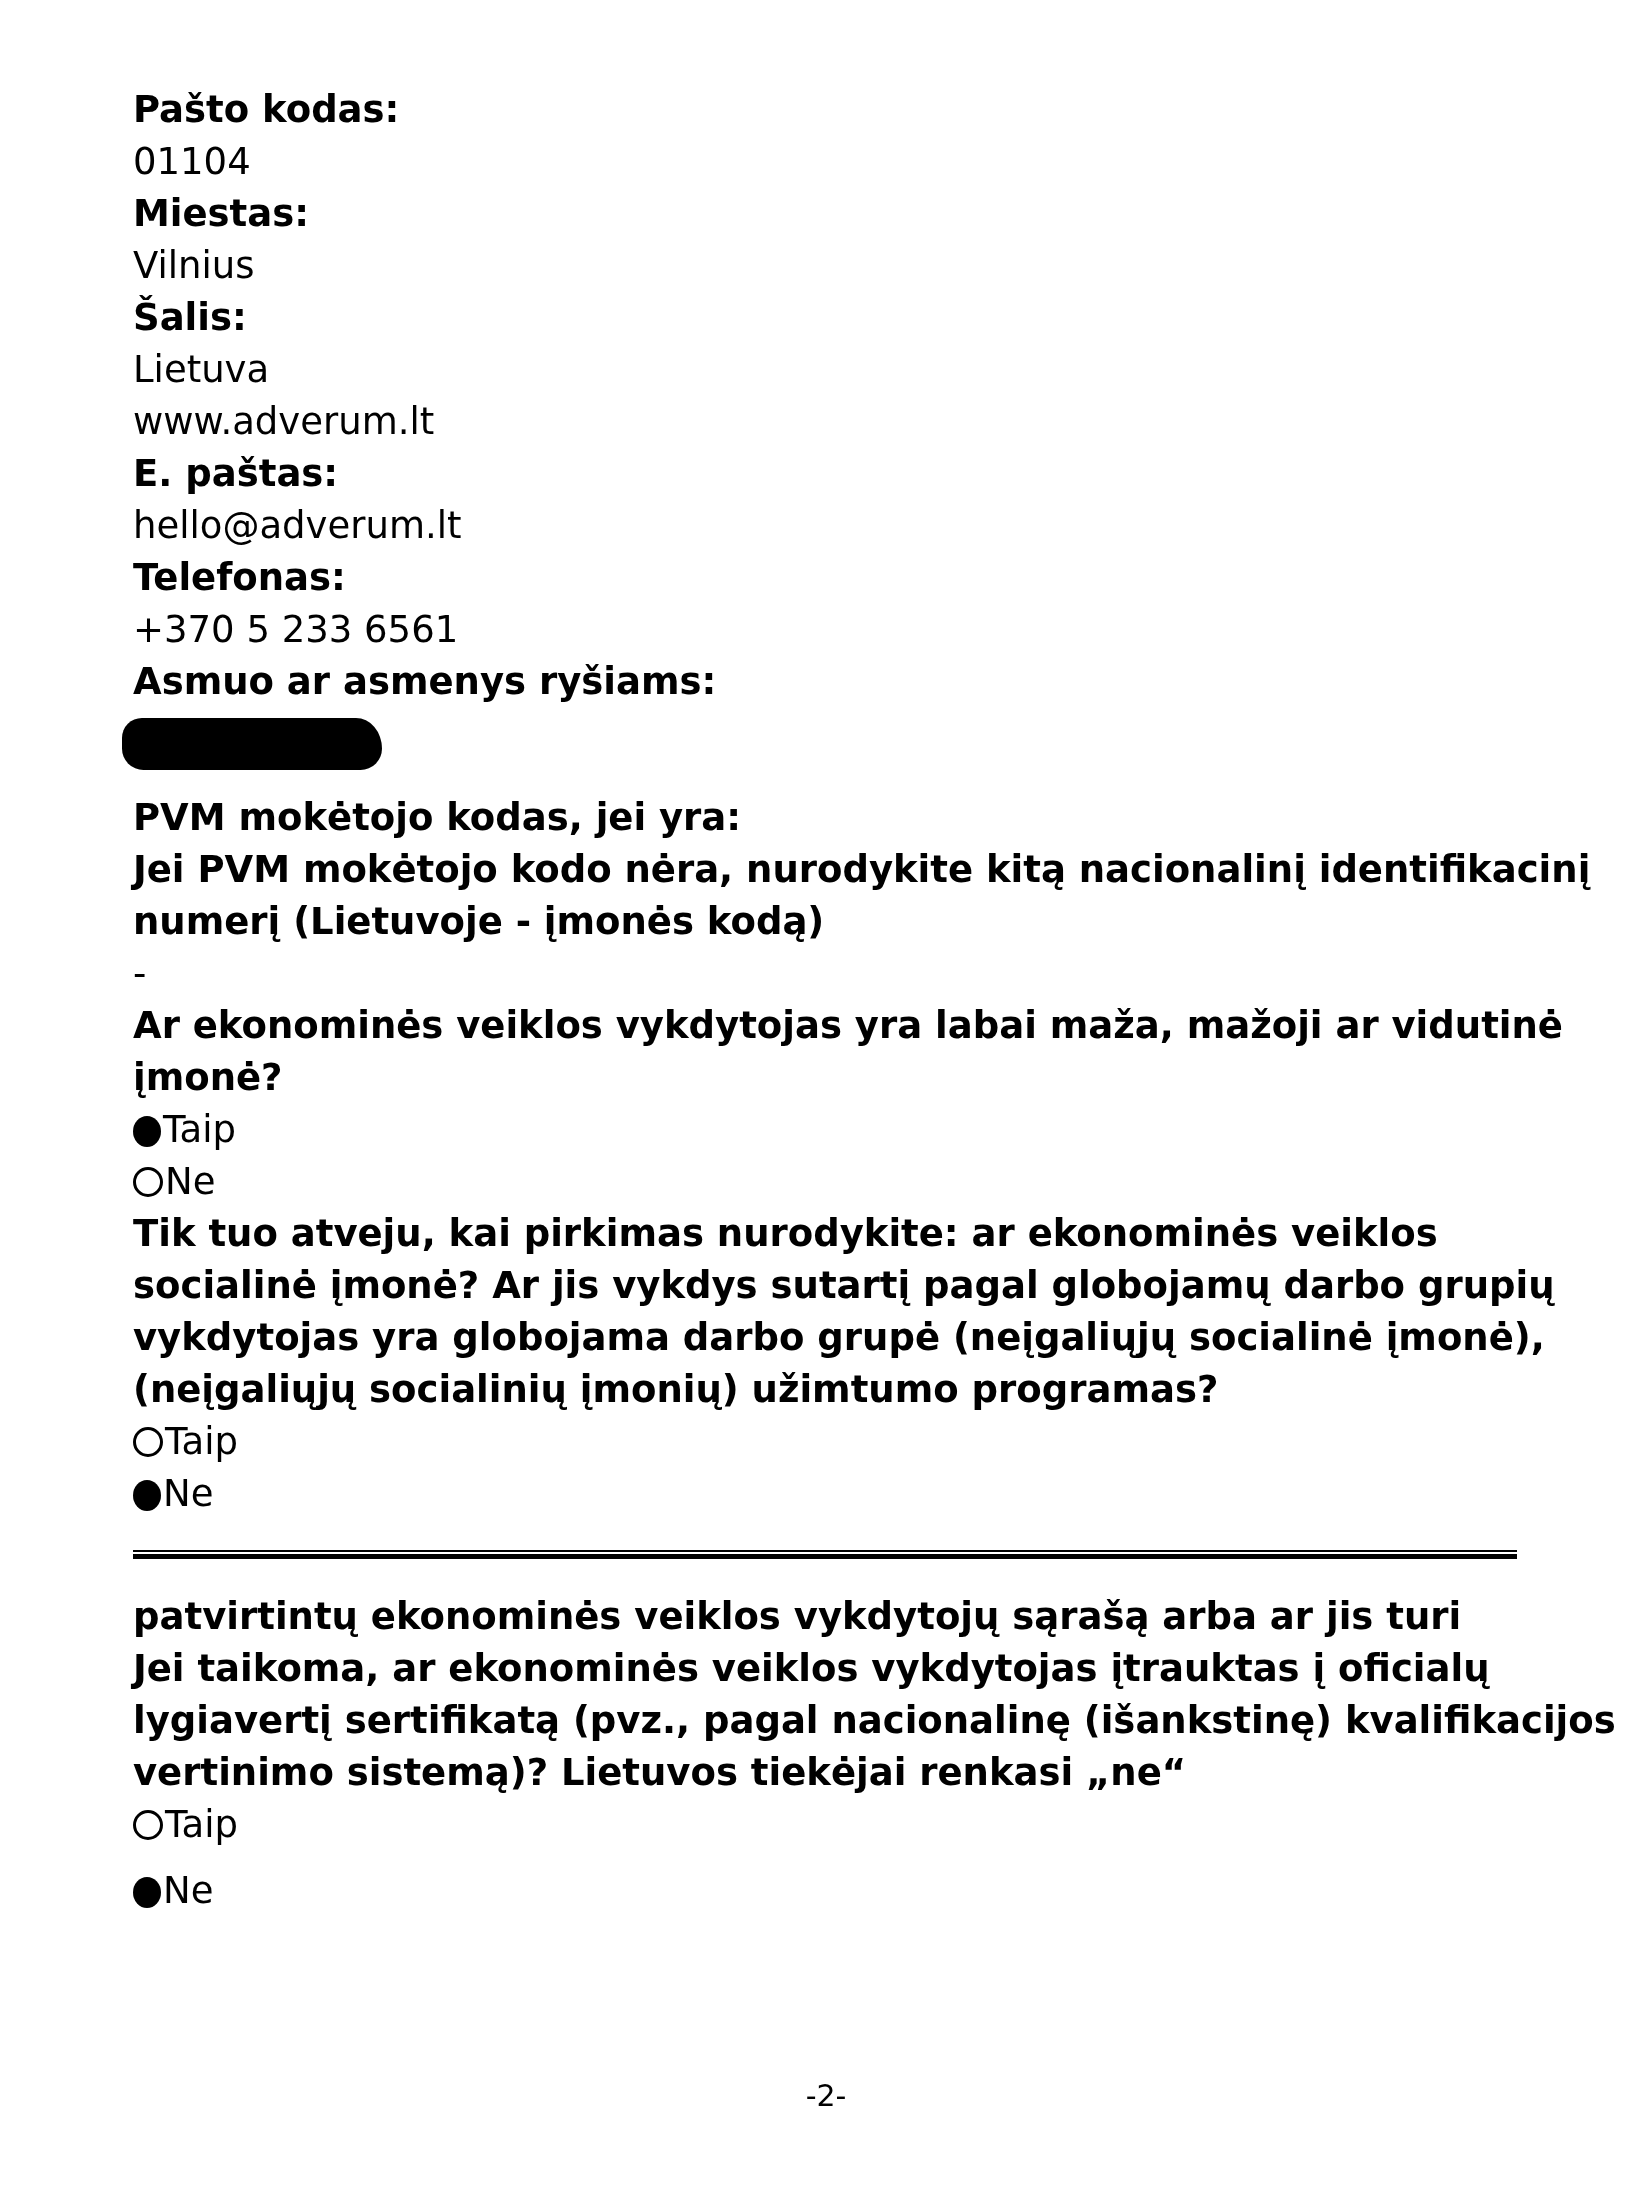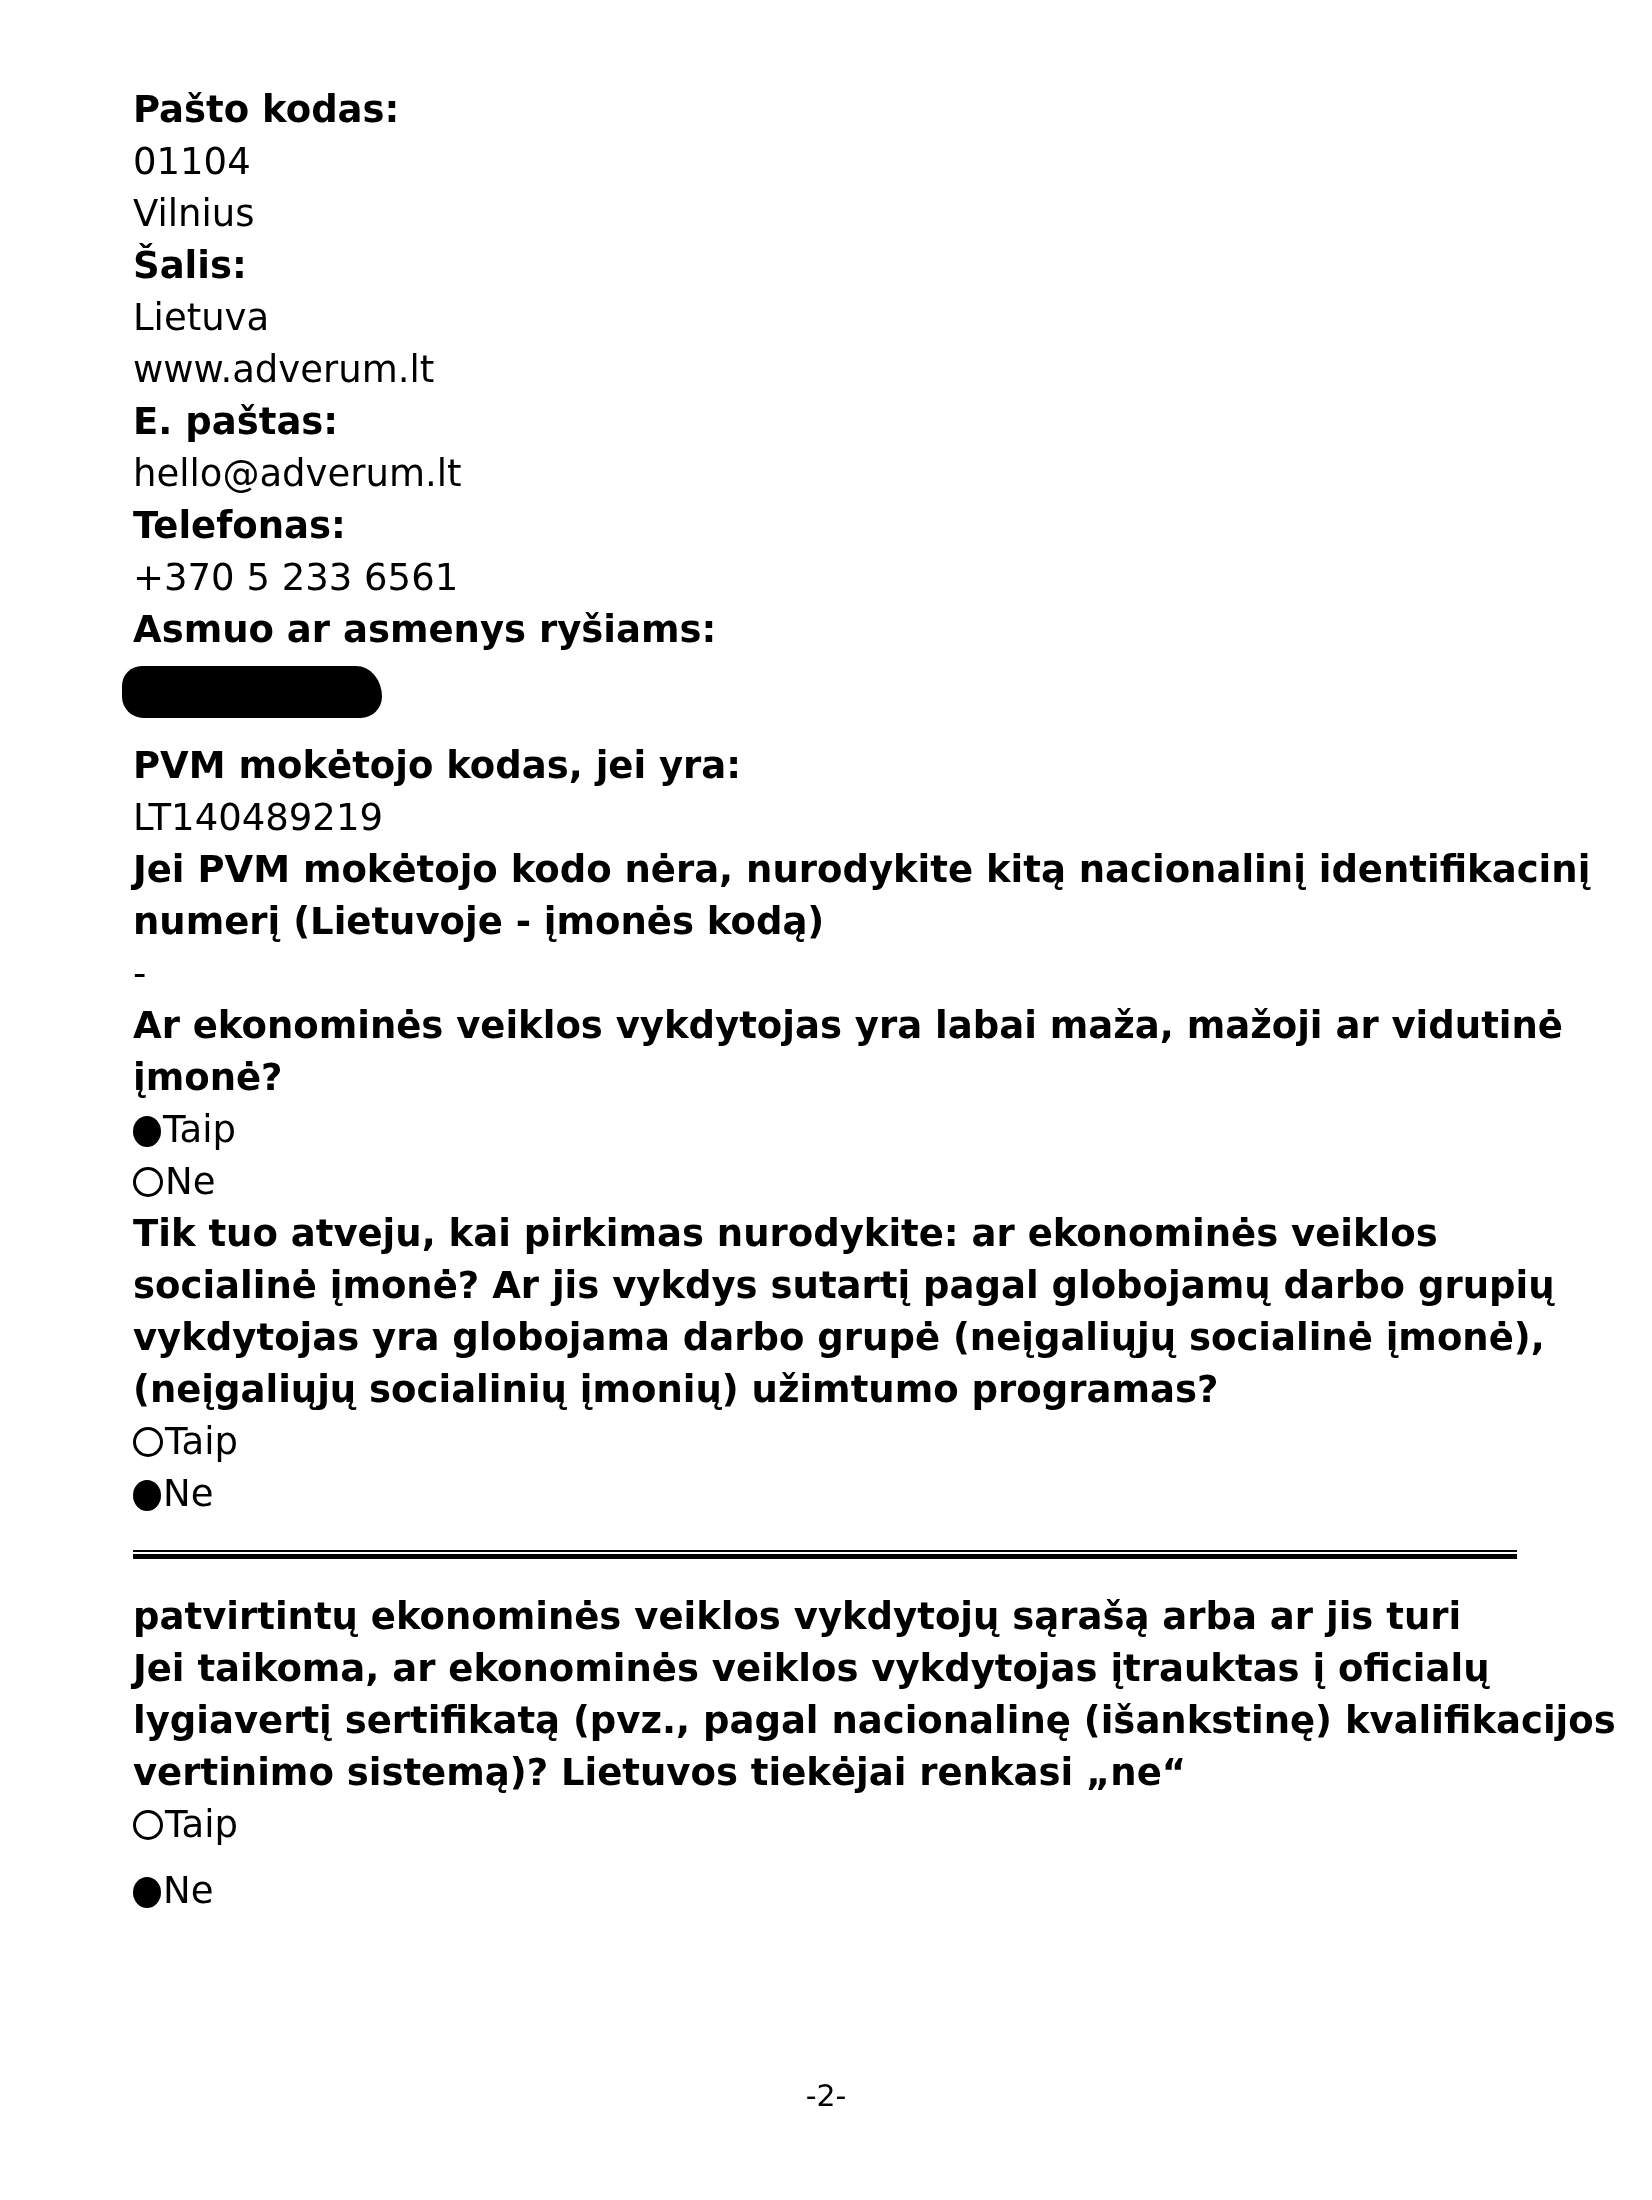--- a/index.html
+++ b/index.html
@@ -81,40 +81,40 @@
   }
 </style>
 </head>
 <body>
 
 <div class="content">
 
   <div class="line bold">Pašto kodas:</div>
   <div class="line">01104</div>
 
+  <div class="line bold">Miestas:</div>
   <div class="line">Vilnius</div>
 
   <div class="line bold">Šalis:</div>
   <div class="line">Lietuva</div>
 
   <div class="line">www.adverum.lt</div>
 
   <div class="line bold">E. paštas:</div>
   <div class="line">hello@adverum.lt</div>
 
   <div class="line bold">Telefonas:</div>
   <div class="line">+370 5 233 6561</div>
 
   <div class="line bold">Asmuo ar asmenys ryšiams:</div>
   <div class="redaction-row">
     <div class="redaction"></div>
   </div>
 
   <div class="line bold">PVM mokėtojo kodas, jei yra:</div>
-  <div class="line">LT140489219</div>
 
   <div class="line bold">Jei PVM mokėtojo kodo nėra, nurodykite kitą nacionalinį identifikacinį</div>
   <div class="line bold">numerį (Lietuvoje - įmonės kodą)</div>
   <div class="line">-</div>
 
   <div class="line bold">Ar ekonominės veiklos vykdytojas yra labai maža, mažoji ar vidutinė</div>
   <div class="line bold">įmonė?</div>
   <div class="line"><span class="radio radio-filled"></span><span>Taip</span></div>
   <div class="line"><span class="radio radio-empty"></span><span>Ne</span></div>
 

